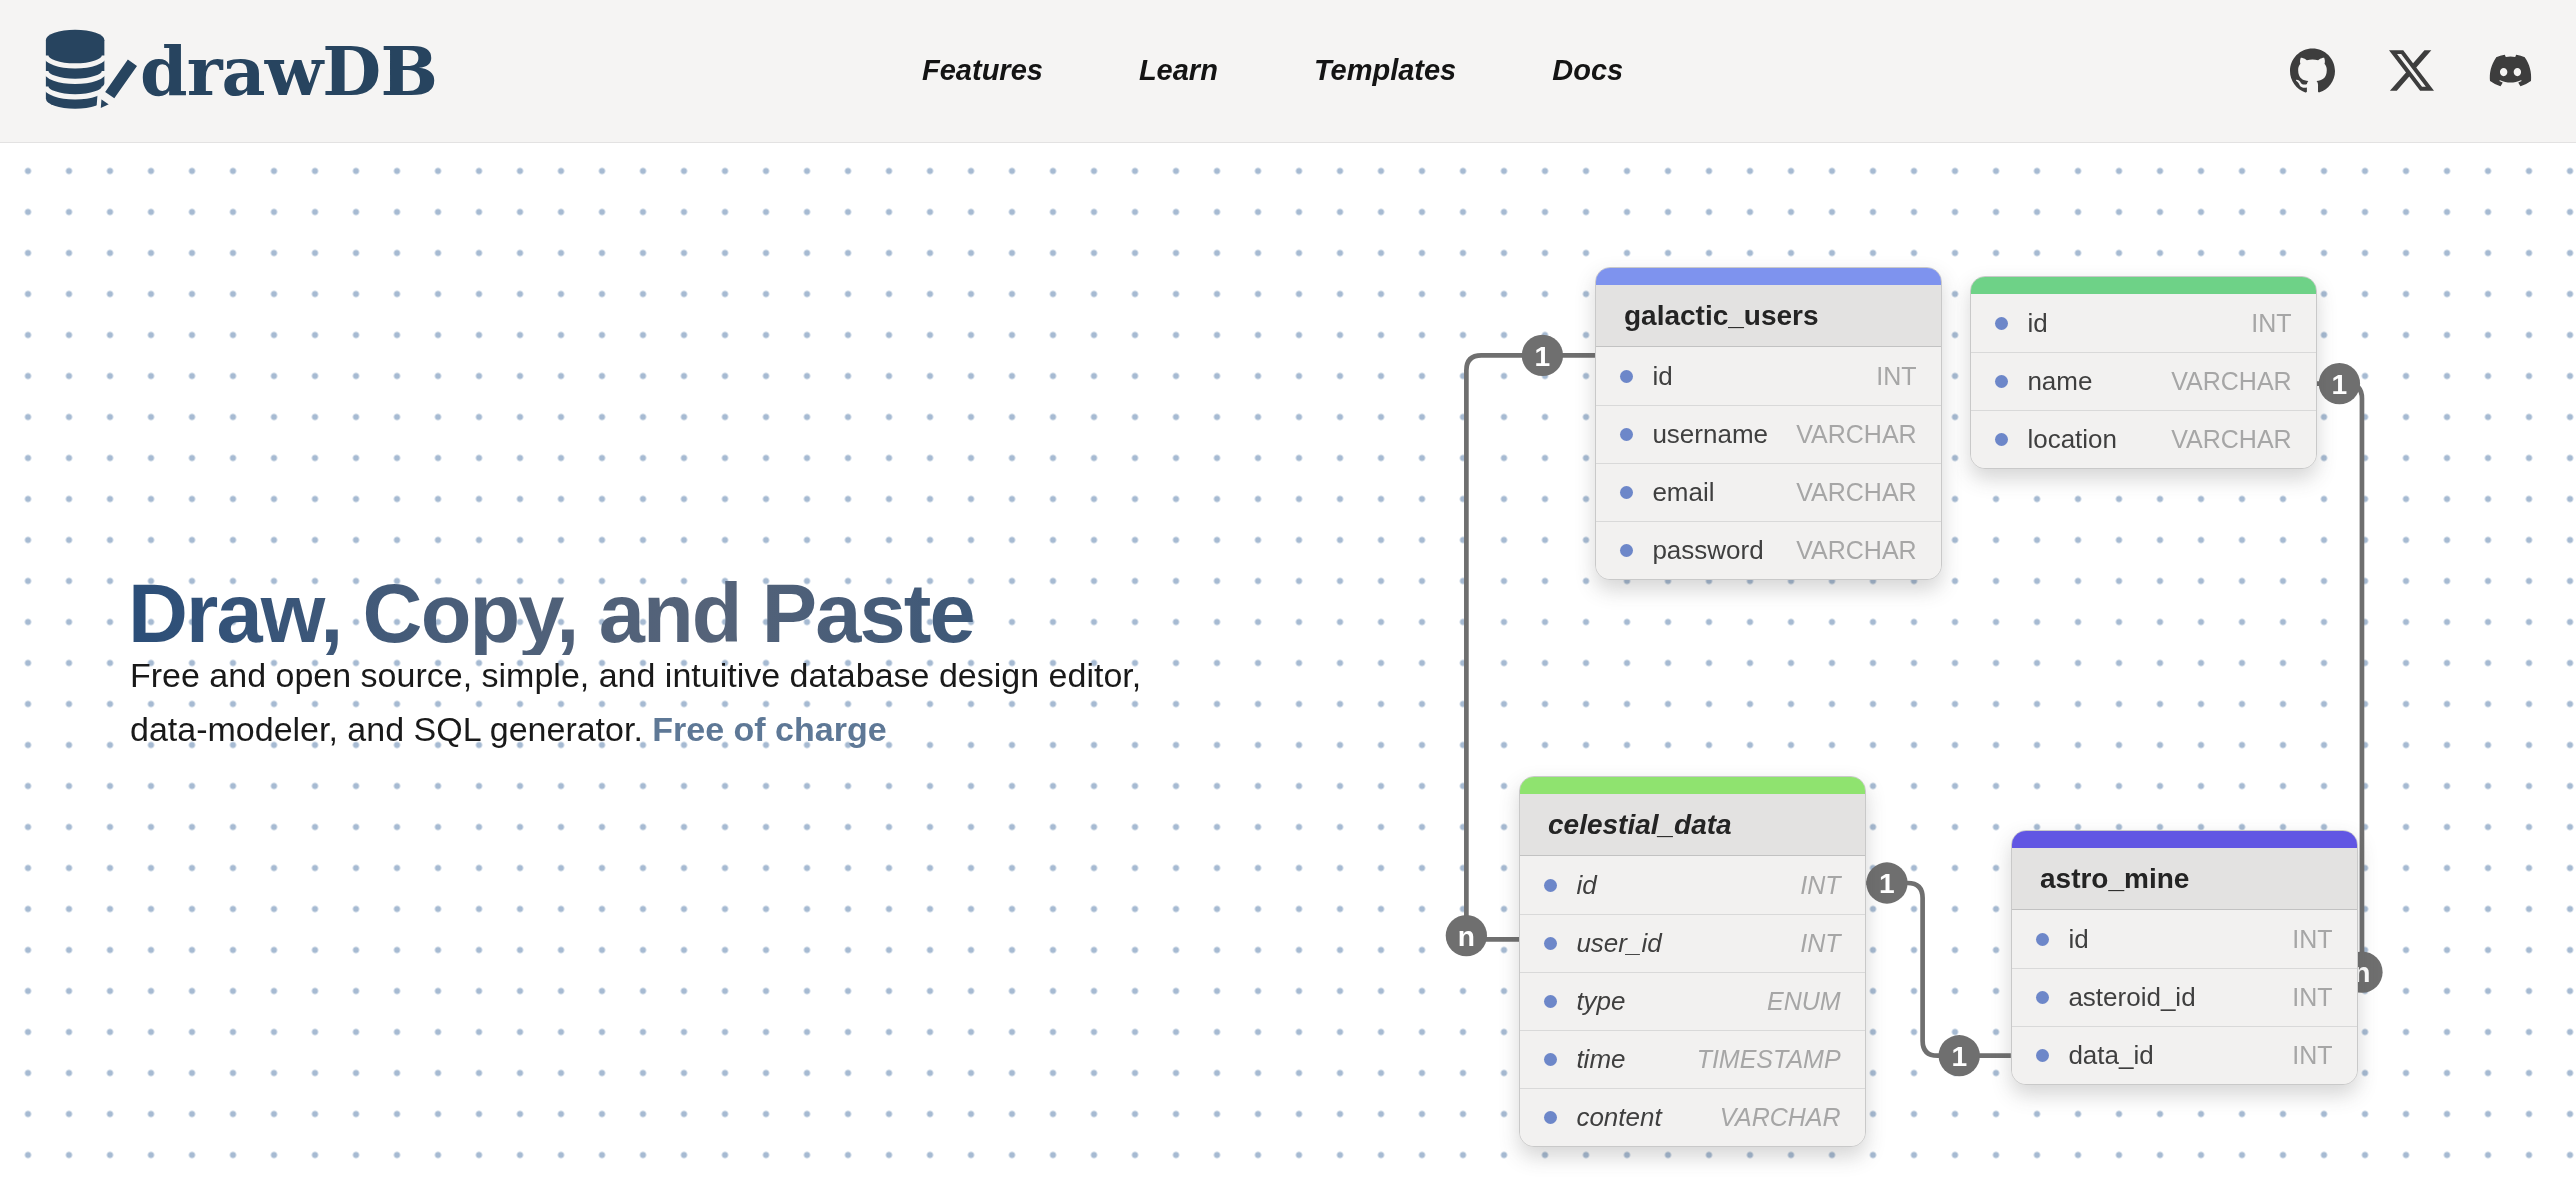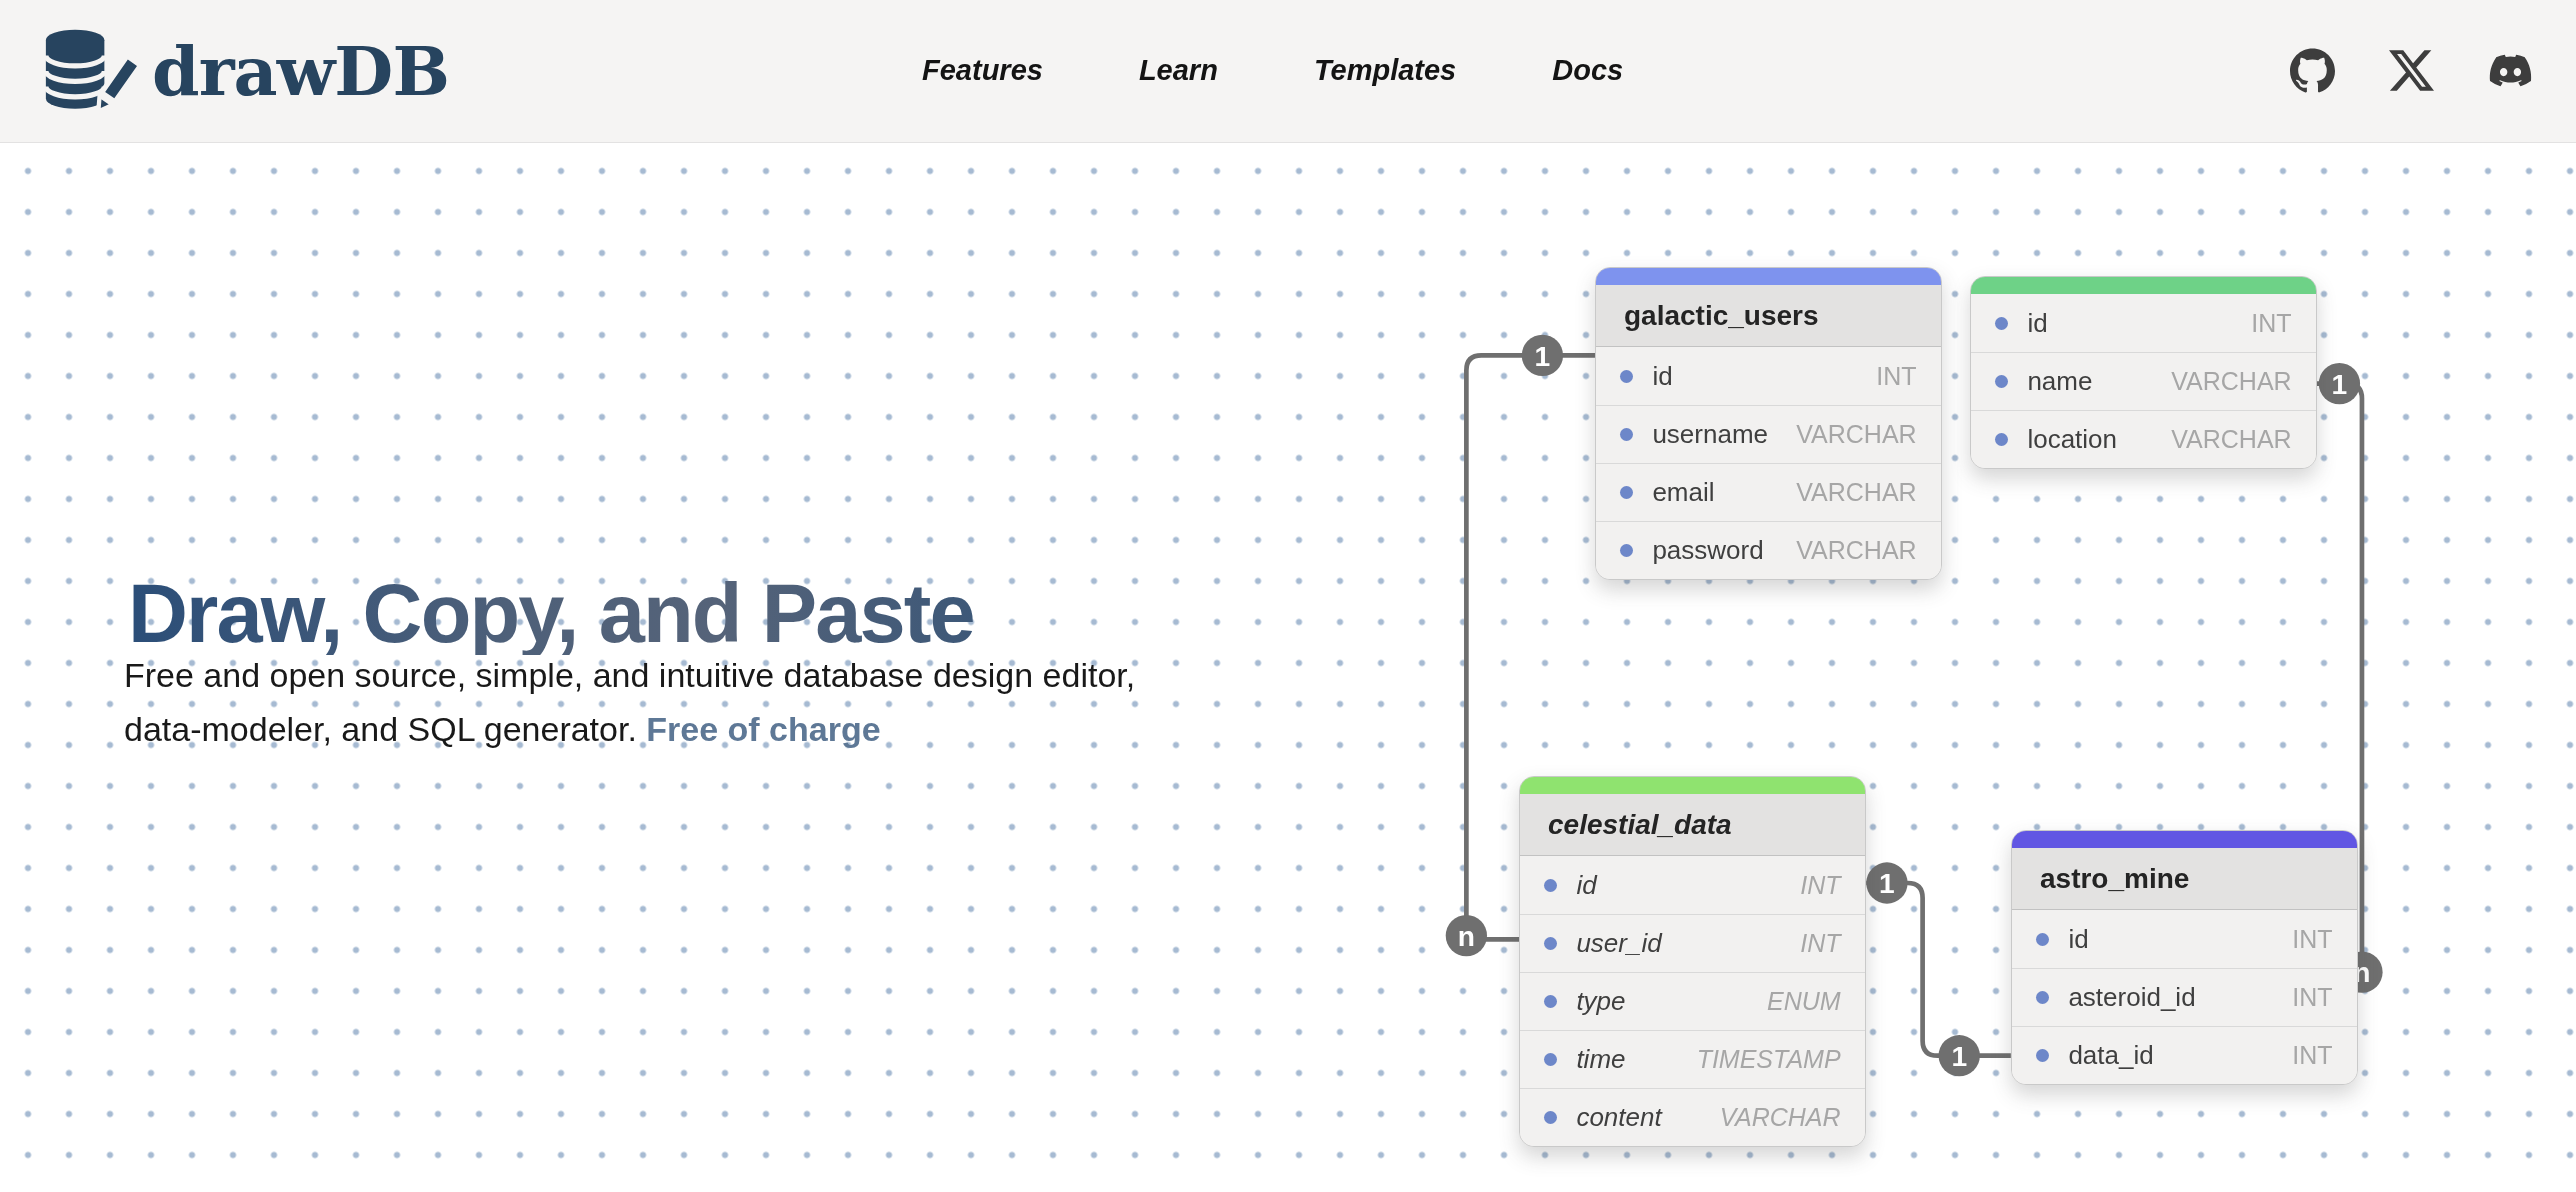--- a/index.html
+++ b/index.html
@@ -9,21 +9,21 @@
     background:#ffffff;
     overflow:hidden;
     position:relative;
   }
 
   
   .navbar {
     position:absolute; left:0; top:0; width:2576px; height:143px;
     background:#f5f4f3; border-bottom:1.9px solid #e3e2e2;
   }
-  .logo { position:absolute; left:39px; top:0; height:141px; display:flex; align-items:center; gap:27px; cursor:pointer; }
+  .logo { position:absolute; left:39px; top:0; height:141px; display:flex; align-items:center; gap:15px; cursor:pointer; }
   .logo-icon { width:86px; height:94px; overflow:visible; }
   .logo-text {
     font-family:"DejaVu Serif","Liberation Serif",serif;
     font-weight:bold; font-size:68px; color:#27445f; letter-spacing:-0.9px;
   }
   .nav-links {
     position:absolute; left:922px; top:0; height:141px;
     display:flex; align-items:center; gap:96px;font-style:italic;
   }
   .nav-link { font-size:29px; font-weight:700; color:#141414; text-decoration:none; cursor:pointer; }
@@ -43,21 +43,21 @@
     font-size:83px; font-weight:700; letter-spacing:-1.9px; line-height:1;
     color:#33567c; white-space:nowrap;margin-top:47px;
   }
   @supports (-webkit-background-clip: text) {
     .hero-title {
       background:linear-gradient(90deg,#2b4e78 0%, #4e6079 45%, #556379 70%, #3d5878 100%);
       -webkit-background-clip:text; background-clip:text; color:transparent;
     }
   }
   .hero-sub {
-    position:absolute; left:124px; top:505px; width:1019px;
+    position:absolute; left:130px; top:505px; width:1019px;
     font-size:34px; line-height:54px; color:#191919;
   }
   .hero-sub .free-link { font-weight:700; color:#5e7896; }
   .hero-buttons { position:absolute; left:130px; top:637px; display:flex; gap:29px; }
   .btn { height:87px; border:none; border-radius:44px; font-family:inherit;
          font-size:29px; font-weight:700; display:flex; align-items:center; justify-content:center; cursor:pointer; }
   .btn-learn { width:304px; background:#ffffff; color:#111;
                box-shadow:0 13px 28px rgba(0,0,0,0.13), 0 2.8px 7.5px rgba(0,0,0,0.07); }
   .btn-try { width:392px; background:#204d70; color:#fff; }
   .btn-try .arrow { margin-left:17px; font-weight:400; font-size:32px; }

